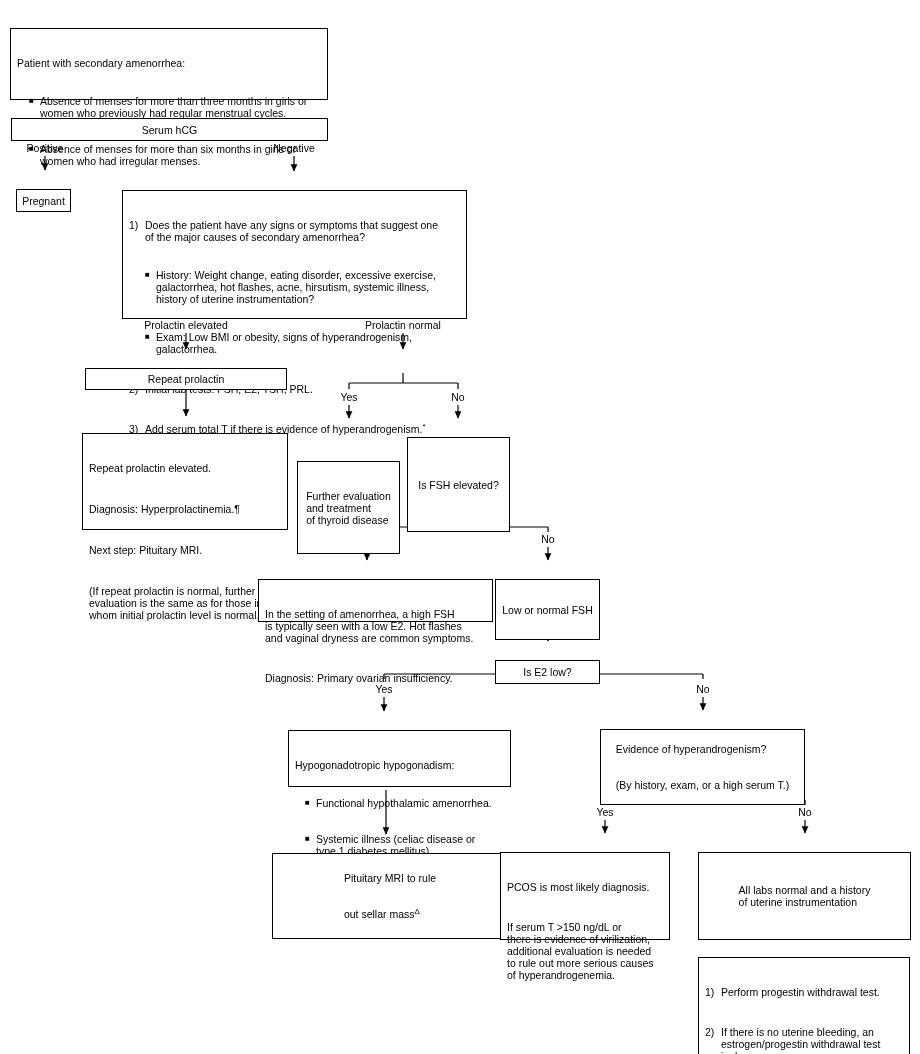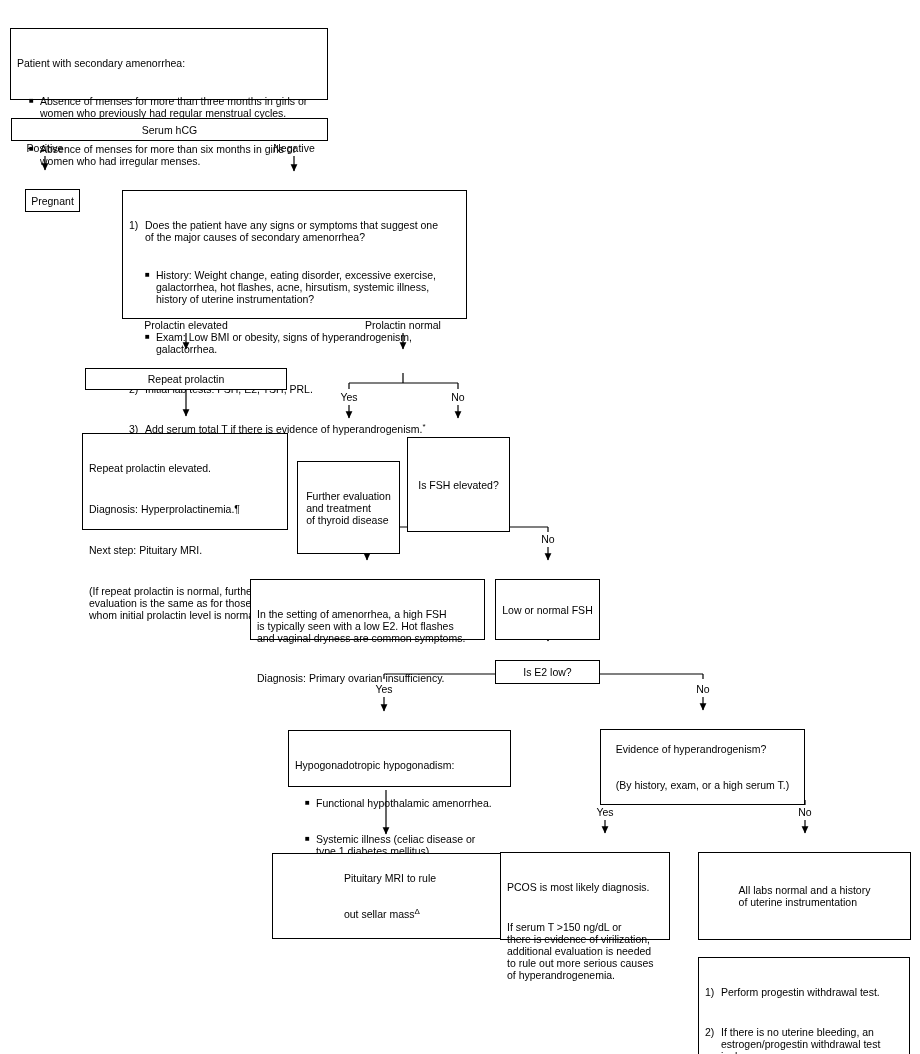--- a/index.html
+++ b/index.html
@@ -87,21 +87,21 @@
       <span class="blt">■</span>
       <span class="btxt">Absence of menses for more than six months in girls or
 women who had irregular menses.</span>
     </div>
   </div>
 
   <div class="node center" style="left:11px;top:101px;width:317px;height:23px">
     <span>Serum hCG</span>
   </div>
 
-  <div class="node center" style="left:25px;top:172px;width:55px;height:23px">
+  <div class="node center" style="left:16px;top:172px;width:55px;height:23px">
     <span>Pregnant</span>
   </div>
 
   <div class="node" style="left:122px;top:173px;width:345px;height:129px">
     <div class="row">
       <span class="num">1)</span>
       <span class="btxt">Does the patient have any signs or symptoms that suggest one
 of the major causes of secondary amenorrhea?</span>
     </div>
     <div class="row indent mt2">
@@ -142,21 +142,21 @@
   <div class="node center" style="left:297px;top:444px;width:103px;height:93px">
     <span>Further evaluation
 and treatment
 of thyroid disease</span>
   </div>
 
   <div class="node center" style="left:407px;top:420px;width:103px;height:95px">
     <span>Is FSH elevated?</span>
   </div>
 
-  <div class="node" style="left:250px;top:562px;width:235px;height:61px">
+  <div class="node" style="left:258px;top:562px;width:235px;height:43px">
     <div>In the setting of amenorrhea, a high FSH
 is typically seen with a low E2. Hot flashes
 and vaginal dryness are common symptoms.</div>
     <div class="mt4">Diagnosis: Primary ovarian insufficiency.</div>
   </div>
 
   <div class="node center" style="left:495px;top:562px;width:105px;height:61px">
     <span>Low or normal FSH</span>
   </div>
 

